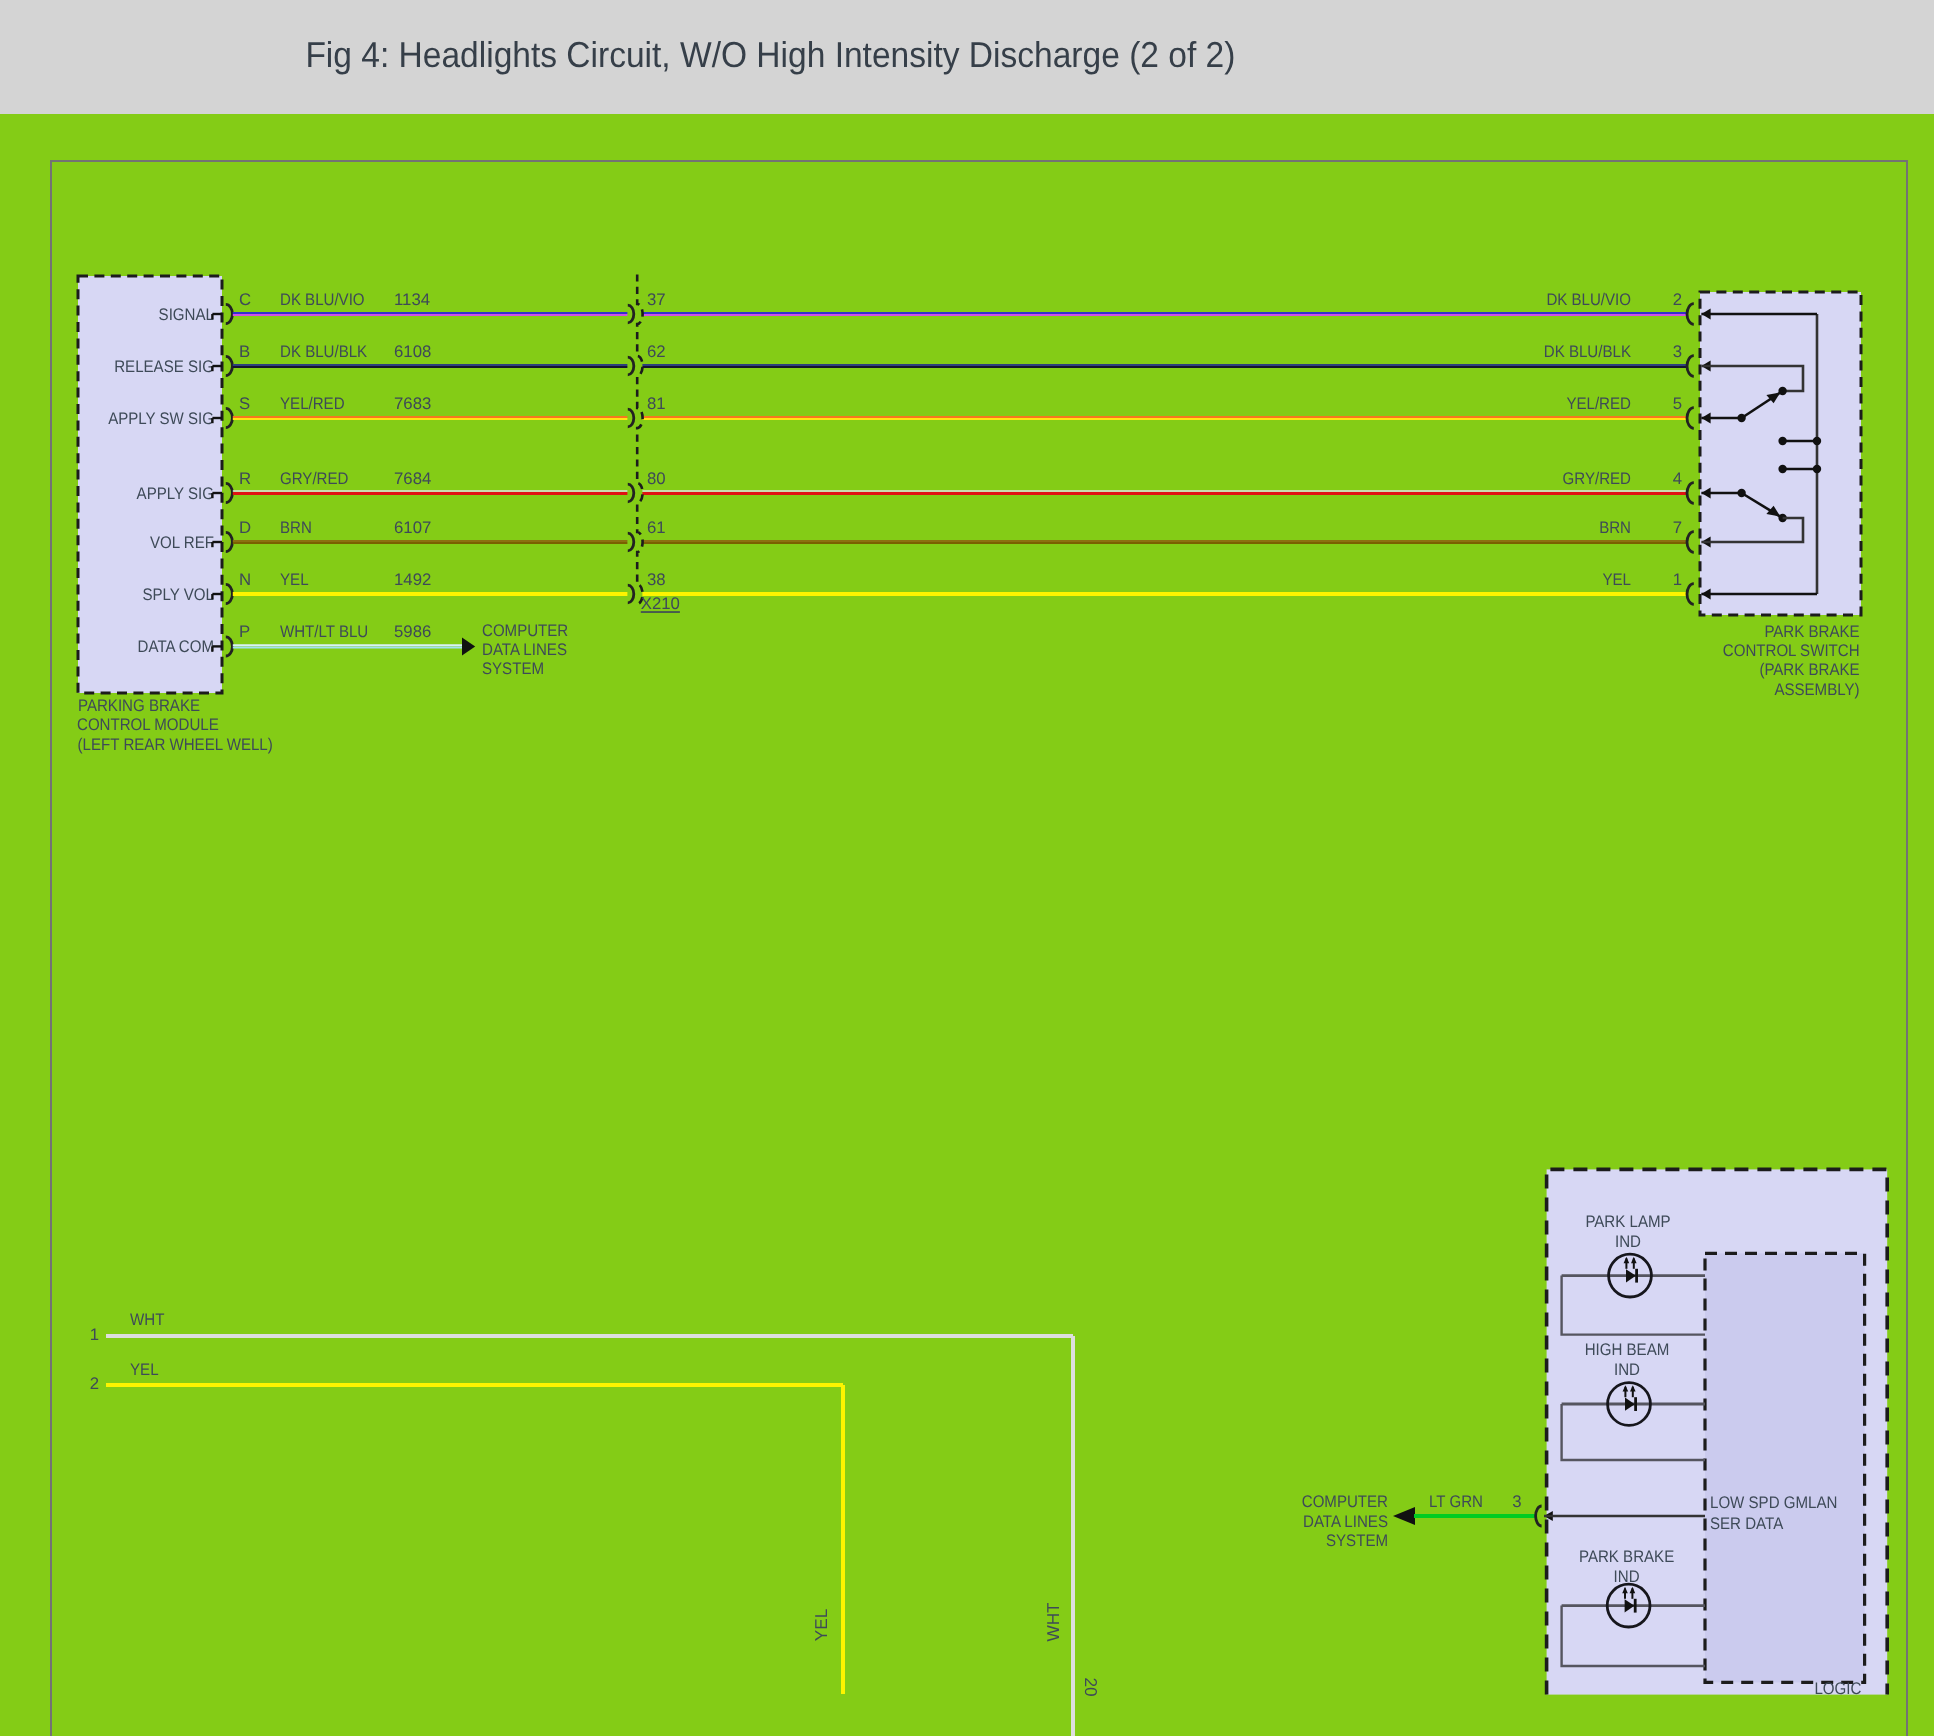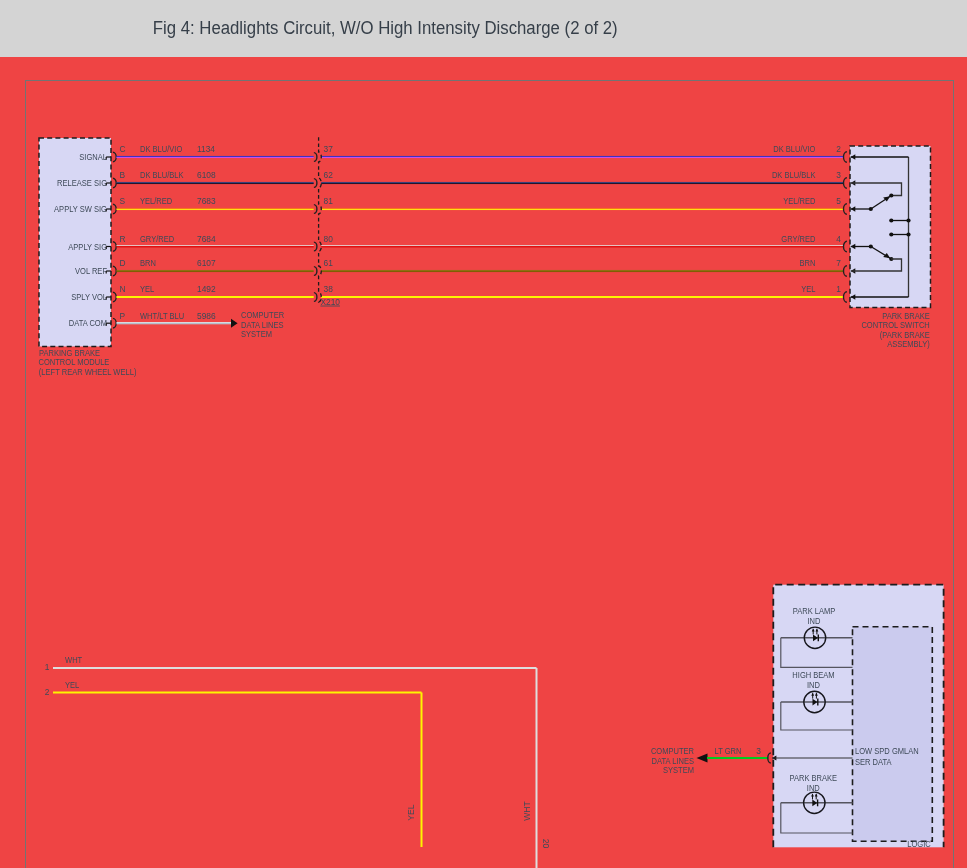--- a/index.html
+++ b/index.html
@@ -1,17 +1,17 @@
 <!DOCTYPE html>
 <html><head>
 <meta charset="utf-8">
 <style>
   html,body { margin:0; padding:0; background:#ffffff; overflow:hidden; }
   * { font-family: "Liberation Sans", sans-serif; }
-  #page { position:relative; width:967px; height:868px; overflow:hidden; background:#ef4444; }
+  #page { position:relative; width:967px; height:868px; overflow:hidden; background:#84cc16; }
   #hdr { position:absolute; left:0; top:0; width:967px; height:57px; background:#d4d4d4; }
   svg text { font-family:"Liberation Sans",sans-serif; }
 </style>
 </head>
 <body>
 <div id="page">
   <div id="hdr"></div>
   <svg width="967" height="868" viewBox="0 0 967 868" style="position:absolute;left:0;top:0;">
 <text x="152.7" y="33.5" font-size="18" fill="#363f49" textLength="465" lengthAdjust="spacingAndGlyphs">Fig 4: Headlights Circuit, W/O High Intensity Discharge (2 of 2)</text>
 <rect x="25.5" y="80.5" width="928" height="800" fill="none" stroke="#737373" stroke-width="1"></rect>

